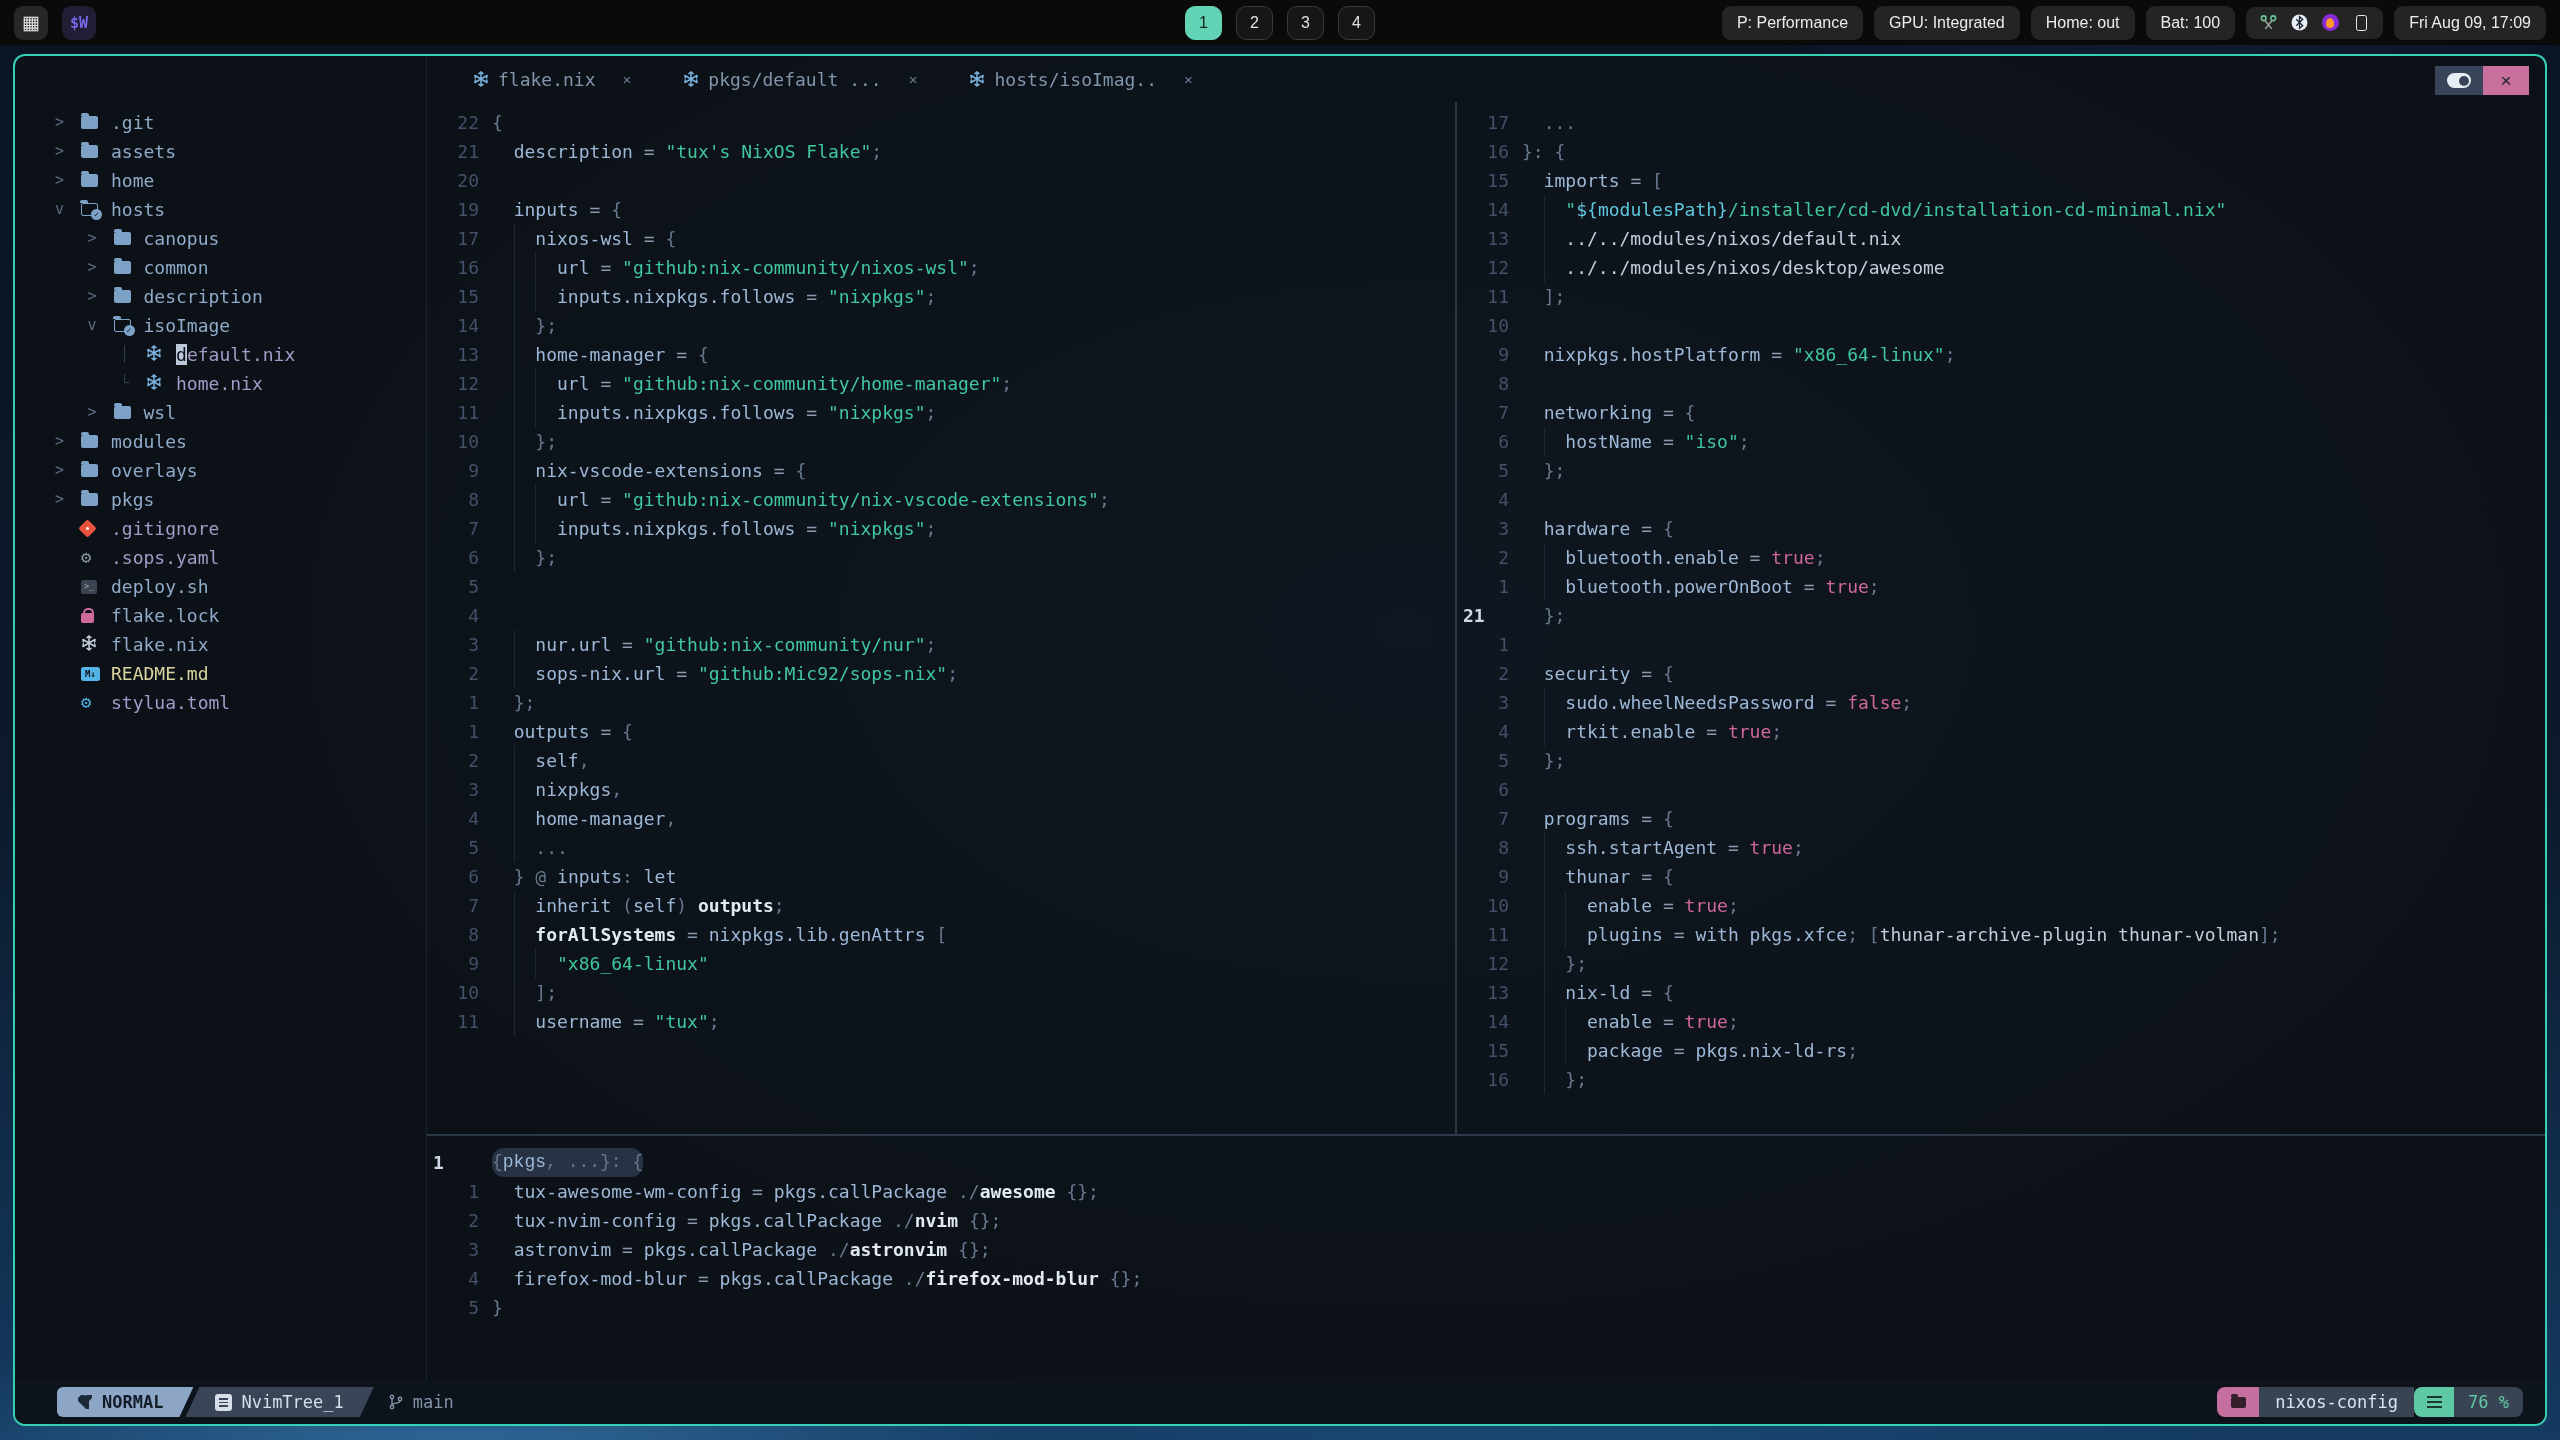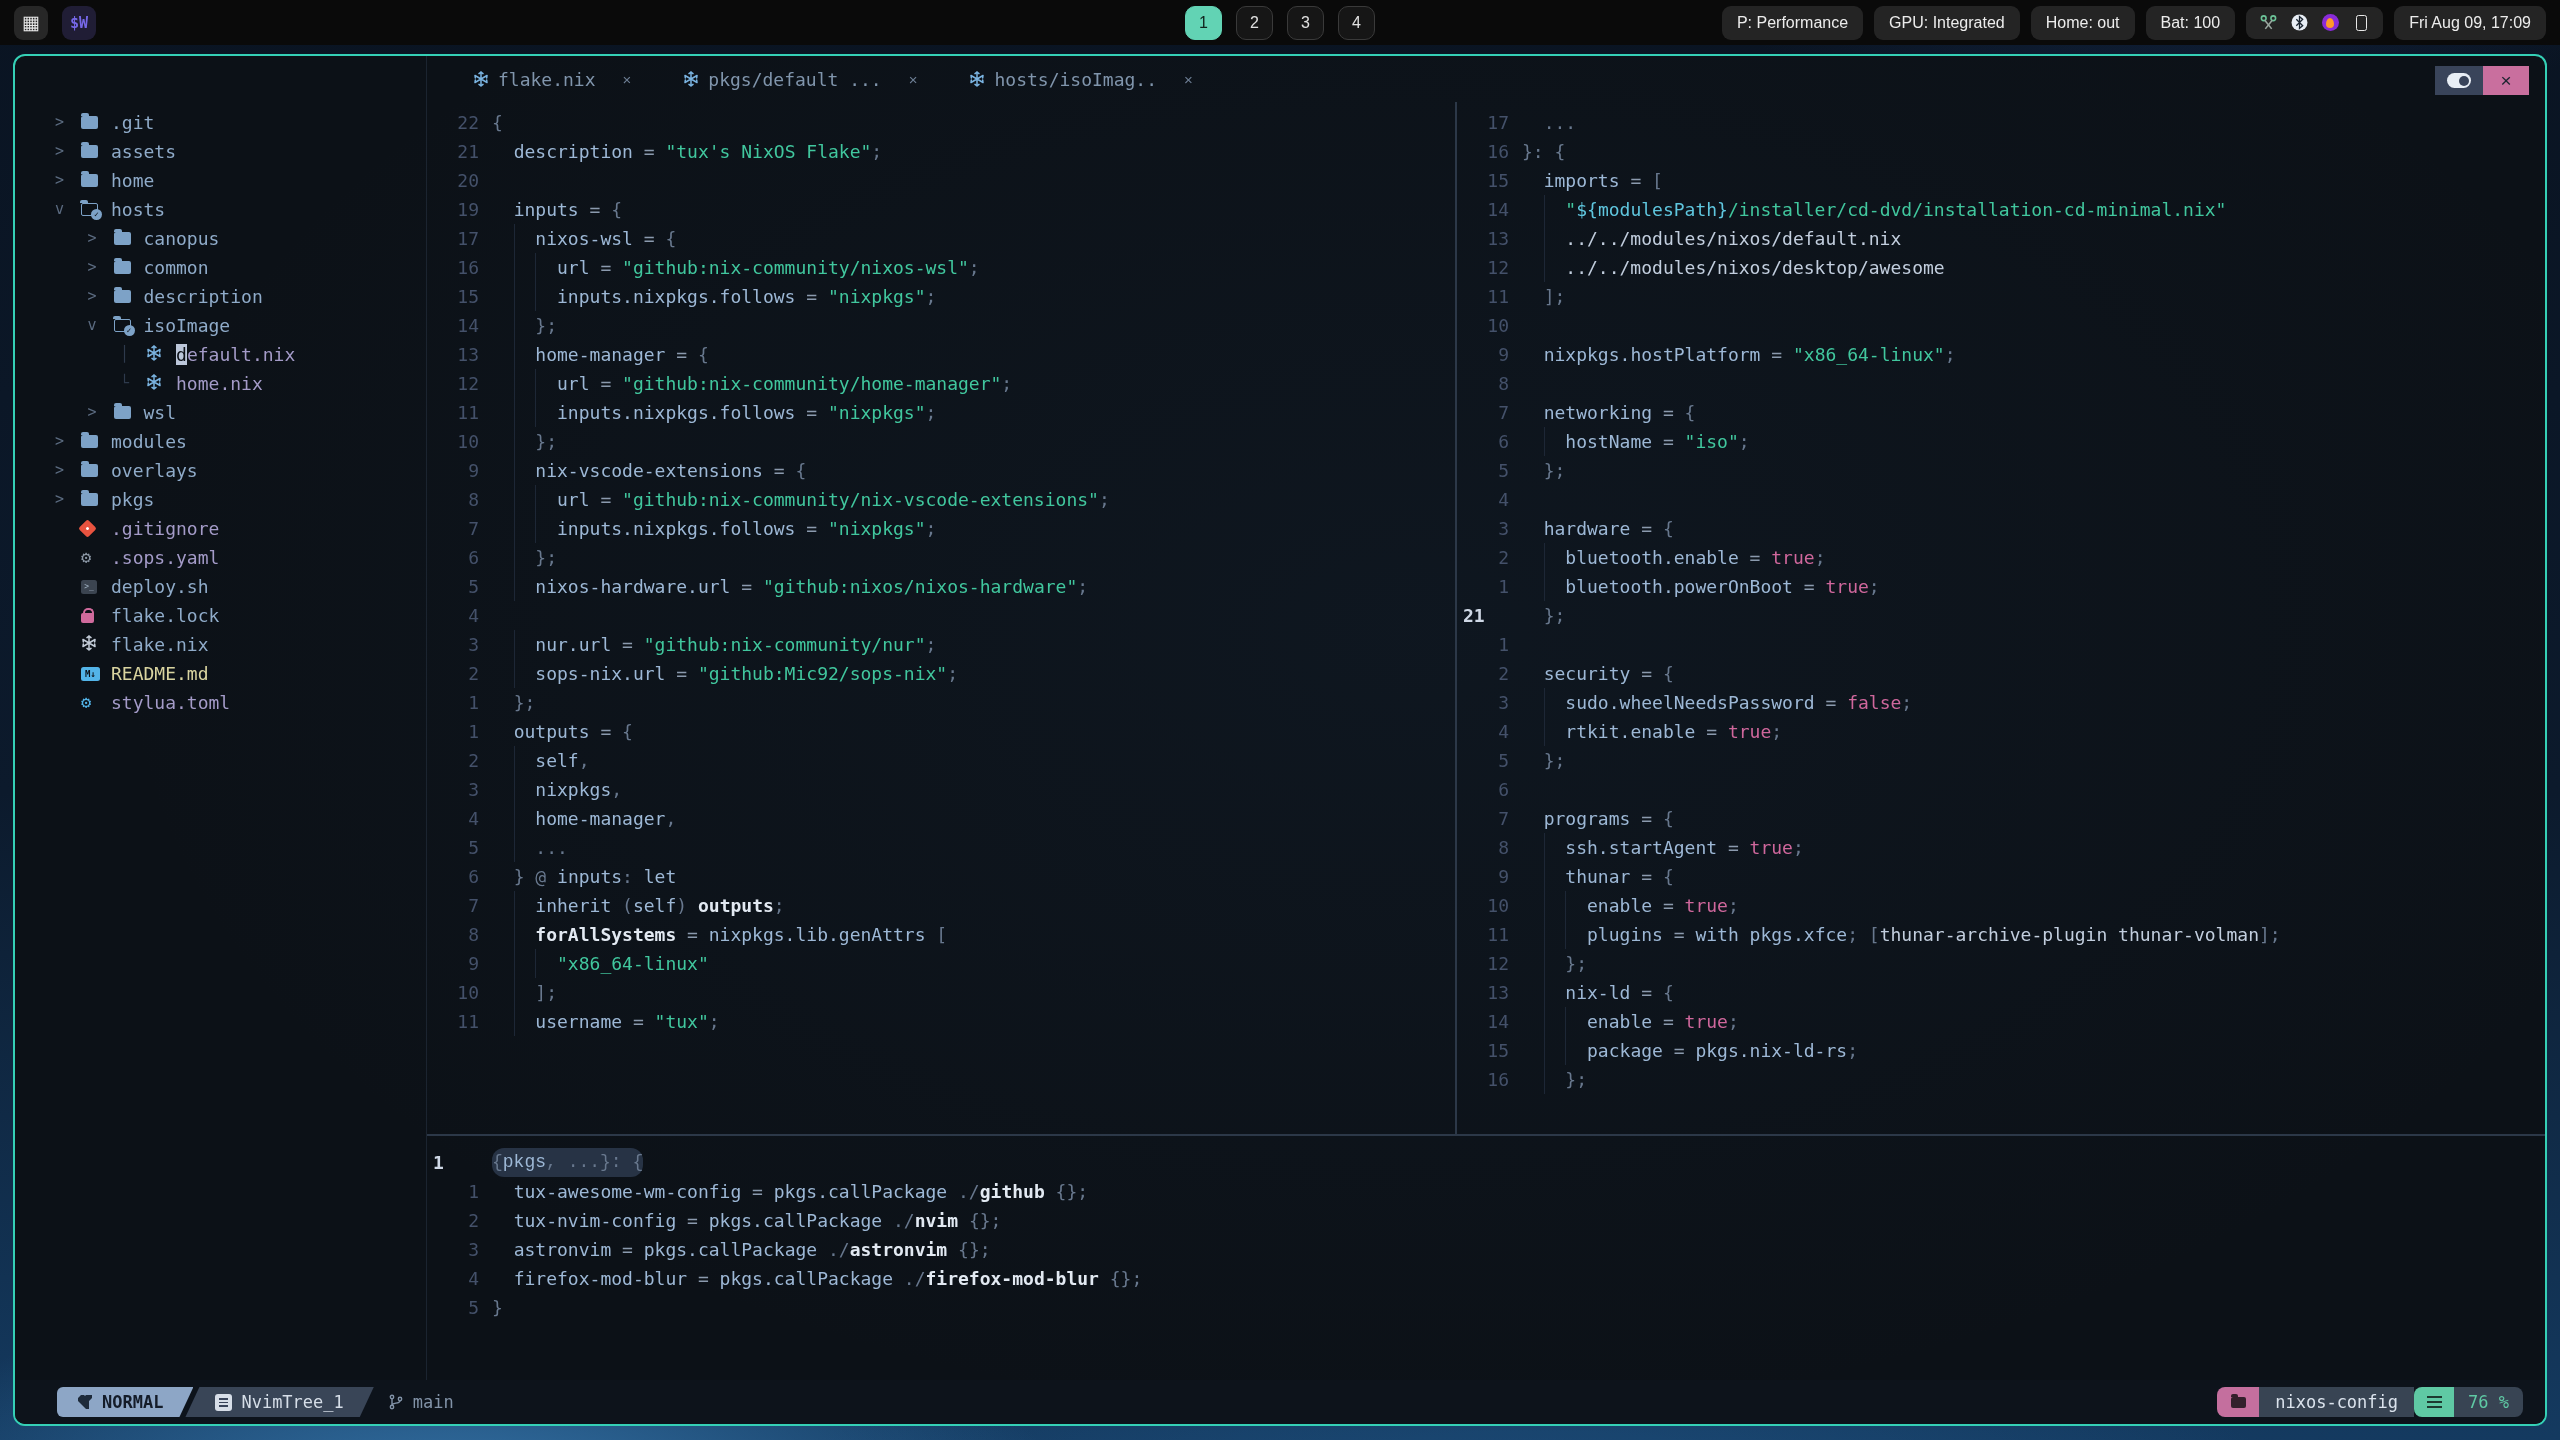--- a/index.html
+++ b/index.html
@@ -233,21 +233,21 @@
             <div class="crow"><span class="ln">15</span><span class="code"><i class="ig" style="left: 2ch;"></i><i class="ig" style="left: 4ch;"></i><span class="tk-t">      </span><span class="tk-k">inputs.nixpkgs.follows</span><span class="tk-o"> = </span><span class="tk-s">"nixpkgs"</span><span class="tk-p">;</span></span></div>
             <div class="crow"><span class="ln">14</span><span class="code"><i class="ig" style="left: 2ch;"></i><span class="tk-t">    </span><span class="tk-p">};</span></span></div>
             <div class="crow"><span class="ln">13</span><span class="code"><i class="ig" style="left: 2ch;"></i><span class="tk-t">    </span><span class="tk-k">home-manager</span><span class="tk-o"> = </span><span class="tk-p">{</span></span></div>
             <div class="crow"><span class="ln">12</span><span class="code"><i class="ig" style="left: 2ch;"></i><i class="ig" style="left: 4ch;"></i><span class="tk-t">      </span><span class="tk-k">url</span><span class="tk-o"> = </span><span class="tk-s">"github:nix-community/home-manager"</span><span class="tk-p">;</span></span></div>
             <div class="crow"><span class="ln">11</span><span class="code"><i class="ig" style="left: 2ch;"></i><i class="ig" style="left: 4ch;"></i><span class="tk-t">      </span><span class="tk-k">inputs.nixpkgs.follows</span><span class="tk-o"> = </span><span class="tk-s">"nixpkgs"</span><span class="tk-p">;</span></span></div>
             <div class="crow"><span class="ln">10</span><span class="code"><i class="ig" style="left: 2ch;"></i><span class="tk-t">    </span><span class="tk-p">};</span></span></div>
             <div class="crow"><span class="ln">9</span><span class="code"><i class="ig" style="left: 2ch;"></i><span class="tk-t">    </span><span class="tk-k">nix-vscode-extensions</span><span class="tk-o"> = </span><span class="tk-p">{</span></span></div>
             <div class="crow"><span class="ln">8</span><span class="code"><i class="ig" style="left: 2ch;"></i><i class="ig" style="left: 4ch;"></i><span class="tk-t">      </span><span class="tk-k">url</span><span class="tk-o"> = </span><span class="tk-s">"github:nix-community/nix-vscode-extensions"</span><span class="tk-p">;</span></span></div>
             <div class="crow"><span class="ln">7</span><span class="code"><i class="ig" style="left: 2ch;"></i><i class="ig" style="left: 4ch;"></i><span class="tk-t">      </span><span class="tk-k">inputs.nixpkgs.follows</span><span class="tk-o"> = </span><span class="tk-s">"nixpkgs"</span><span class="tk-p">;</span></span></div>
             <div class="crow"><span class="ln">6</span><span class="code"><i class="ig" style="left: 2ch;"></i><span class="tk-t">    </span><span class="tk-p">};</span></span></div>
-            <div class="crow"><span class="ln">5</span><span class="code"><i class="ig" style="left: 2ch;"></i><span class="tk-t">    </span><span class="tk-k">nixos-hardware.url</span><span class="tk-o"> = </span><span class="tk-s">"github:nixos/nixos-hardware"</span><span class="tk-p">;</span></span></div>
+            <div class="crow"><span class="ln">5</span></div>
             <div class="crow"><span class="ln">4</span></div>
             <div class="crow"><span class="ln">3</span><span class="code"><i class="ig" style="left: 2ch;"></i><span class="tk-t">    </span><span class="tk-k">nur.url</span><span class="tk-o"> = </span><span class="tk-s">"github:nix-community/nur"</span><span class="tk-p">;</span></span></div>
             <div class="crow"><span class="ln">2</span><span class="code"><i class="ig" style="left: 2ch;"></i><span class="tk-t">    </span><span class="tk-k">sops-nix.url</span><span class="tk-o"> = </span><span class="tk-s">"github:Mic92/sops-nix"</span><span class="tk-p">;</span></span></div>
             <div class="crow"><span class="ln">1</span><span class="code"><span class="tk-t">  </span><span class="tk-p">};</span></span></div>
             <div class="crow"><span class="ln">1</span><span class="code"><span class="tk-t">  </span><span class="tk-k">outputs</span><span class="tk-o"> = </span><span class="tk-p">{</span></span></div>
             <div class="crow"><span class="ln">2</span><span class="code"><i class="ig" style="left: 2ch;"></i><span class="tk-t">    </span><span class="tk-k">self</span><span class="tk-p">,</span></span></div>
             <div class="crow"><span class="ln">3</span><span class="code"><i class="ig" style="left: 2ch;"></i><span class="tk-t">    </span><span class="tk-k">nixpkgs</span><span class="tk-p">,</span></span></div>
             <div class="crow"><span class="ln">4</span><span class="code"><i class="ig" style="left: 2ch;"></i><span class="tk-t">    </span><span class="tk-k">home-manager</span><span class="tk-p">,</span></span></div>
             <div class="crow"><span class="ln">5</span><span class="code"><i class="ig" style="left: 2ch;"></i><span class="tk-t">    </span><span class="tk-p">...</span></span></div>
             <div class="crow"><span class="ln">6</span><span class="code"><span class="tk-t">  </span><span class="tk-p">} @ </span><span class="tk-k">inputs</span><span class="tk-p">: </span><span class="tk-k">let</span></span></div>
@@ -289,21 +289,21 @@
             <div class="crow"><span class="ln">11</span><span class="code"><i class="ig" style="left: 2ch;"></i><i class="ig" style="left: 4ch;"></i><span class="tk-t">      </span><span class="tk-k">plugins</span><span class="tk-o"> = </span><span class="tk-k">with</span><span class="tk-t"> </span><span class="tk-k">pkgs.xfce</span><span class="tk-p">; [</span><span class="tk-t">thunar-archive-plugin thunar-volman</span><span class="tk-p">];</span></span></div>
             <div class="crow"><span class="ln">12</span><span class="code"><i class="ig" style="left: 2ch;"></i><span class="tk-t">    </span><span class="tk-p">};</span></span></div>
             <div class="crow"><span class="ln">13</span><span class="code"><i class="ig" style="left: 2ch;"></i><span class="tk-t">    </span><span class="tk-k">nix-ld</span><span class="tk-o"> = </span><span class="tk-p">{</span></span></div>
             <div class="crow"><span class="ln">14</span><span class="code"><i class="ig" style="left: 2ch;"></i><i class="ig" style="left: 4ch;"></i><span class="tk-t">      </span><span class="tk-k">enable</span><span class="tk-o"> = </span><span class="tk-b">true</span><span class="tk-p">;</span></span></div>
             <div class="crow"><span class="ln">15</span><span class="code"><i class="ig" style="left: 2ch;"></i><i class="ig" style="left: 4ch;"></i><span class="tk-t">      </span><span class="tk-k">package</span><span class="tk-o"> = </span><span class="tk-k">pkgs.nix-ld-rs</span><span class="tk-p">;</span></span></div>
             <div class="crow"><span class="ln">16</span><span class="code"><i class="ig" style="left: 2ch;"></i><span class="tk-t">    </span><span class="tk-p">};</span></span></div>
           </div>
       </div>
       <div class="pane bottom" id="pane-bottom">
           <div class="crow"><span class="ln cur">1</span><span class="code hl-box"><span class="tk-p">{</span><span class="tk-k">pkgs</span><span class="tk-p">, ...}: {</span></span></div>
-          <div class="crow"><span class="ln">1</span><span class="code"><span class="tk-t">  </span><span class="tk-k">tux-awesome-wm-config</span><span class="tk-o"> = </span><span class="tk-k">pkgs.callPackage</span><span class="tk-t"> </span><span class="tk-p">./</span><span class="tk-w">github</span><span class="tk-t"> </span><span class="tk-p">{};</span></span></div>
+          <div class="crow"><span class="ln">1</span><span class="code"><span class="tk-t">  </span><span class="tk-k">tux-awesome-wm-config</span><span class="tk-o"> = </span><span class="tk-k">pkgs.callPackage</span><span class="tk-t"> </span><span class="tk-p">./</span><span class="tk-w">awesome</span><span class="tk-t"> </span><span class="tk-p">{};</span></span></div>
           <div class="crow"><span class="ln">2</span><span class="code"><span class="tk-t">  </span><span class="tk-k">tux-nvim-config</span><span class="tk-o"> = </span><span class="tk-k">pkgs.callPackage</span><span class="tk-t"> </span><span class="tk-p">./</span><span class="tk-w">nvim</span><span class="tk-t"> </span><span class="tk-p">{};</span></span></div>
           <div class="crow"><span class="ln">3</span><span class="code"><span class="tk-t">  </span><span class="tk-k">astronvim</span><span class="tk-o"> = </span><span class="tk-k">pkgs.callPackage</span><span class="tk-t"> </span><span class="tk-p">./</span><span class="tk-w">astronvim</span><span class="tk-t"> </span><span class="tk-p">{};</span></span></div>
           <div class="crow"><span class="ln">4</span><span class="code"><span class="tk-t">  </span><span class="tk-k">firefox-mod-blur</span><span class="tk-o"> = </span><span class="tk-k">pkgs.callPackage</span><span class="tk-t"> </span><span class="tk-p">./</span><span class="tk-w">firefox-mod-blur</span><span class="tk-t"> </span><span class="tk-p">{};</span></span></div>
           <div class="crow"><span class="ln">5</span><span class="code"><span class="tk-p">}</span></span></div>
         </div>
     </section>
   </div>
   <footer class="statusline">
     <div class="sl-seg seg-mode">
       <svg class="vim-ic" viewBox="0 0 16 16">

